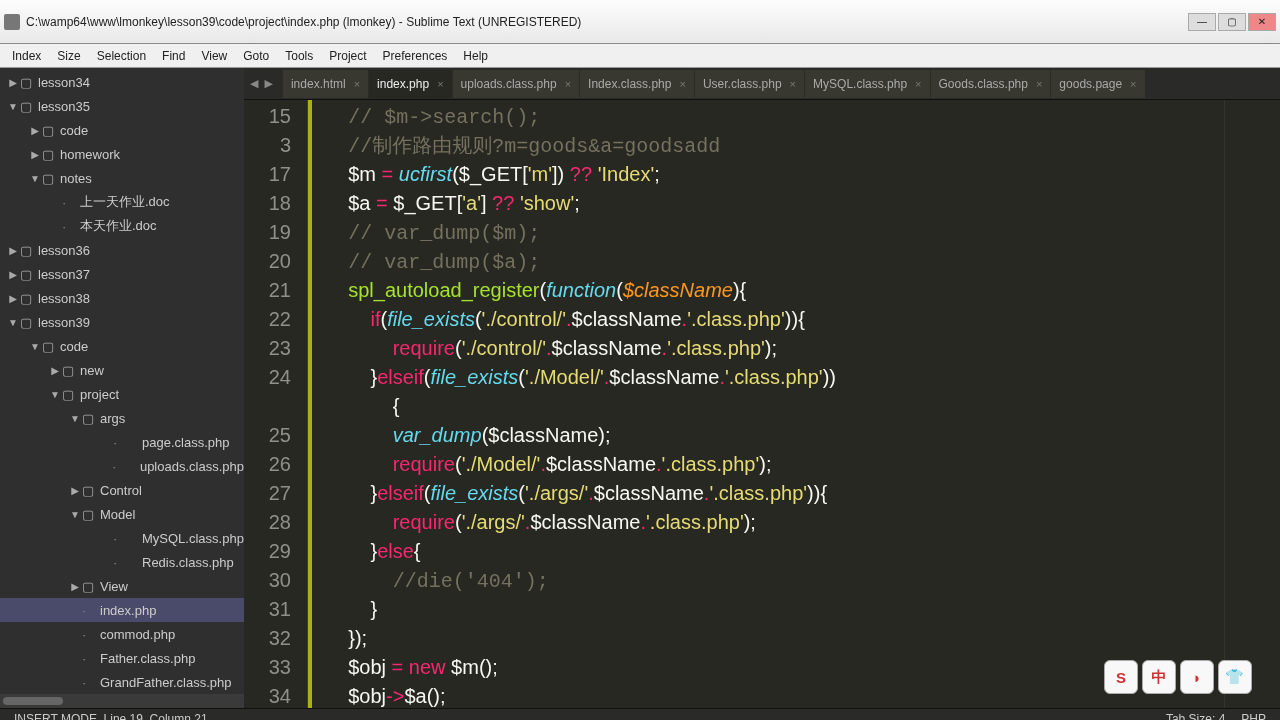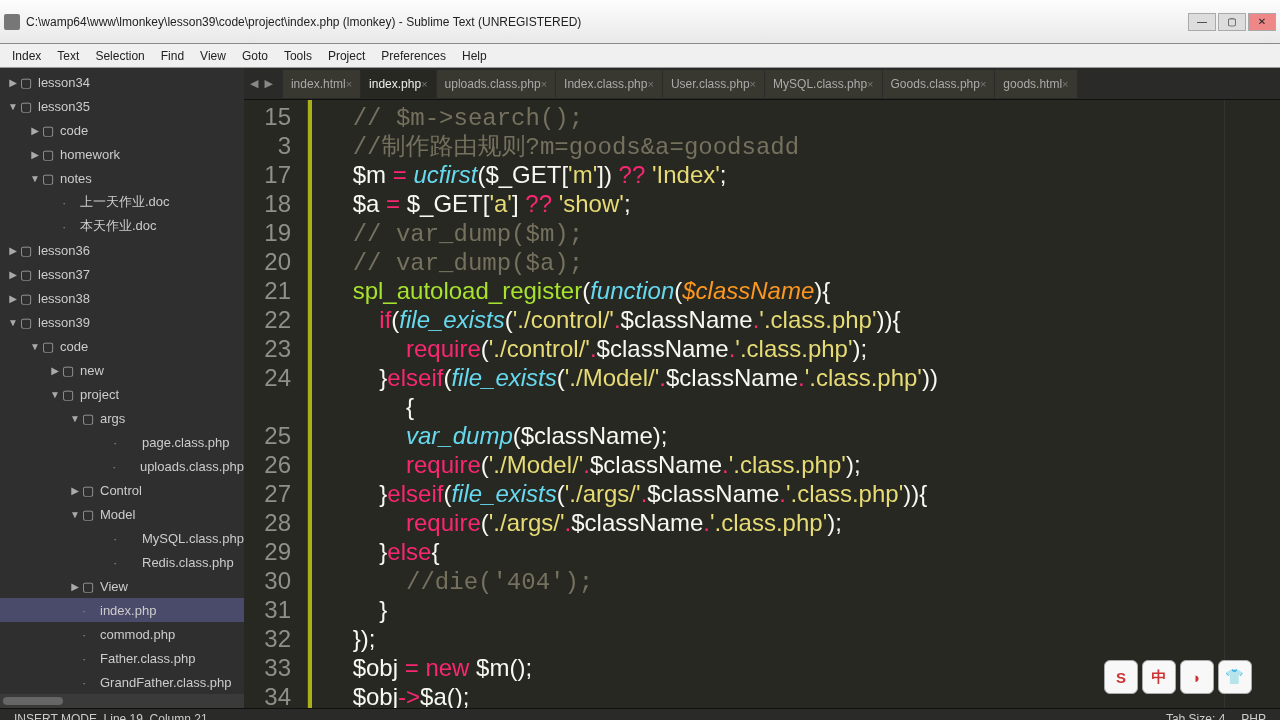--- a/index.html
+++ b/index.html
@@ -20,24 +20,24 @@
 .arrow { width:14px; display:inline-block; text-align:center; color:#aaa; font-size:10px; }
 .folder-icon, .file-icon { width:14px; margin-right:4px; display:inline-block; }
 .folder-icon::before { content:"▢"; color:#aaa; }
 .file-icon::before { content:"·"; color:#888; }
 .ind1 { padding-left:28px; } .ind2 { padding-left:48px; } .ind3 { padding-left:68px; } .ind4 { padding-left:88px;gap:11px; }
 .sidebar-scroll { position:absolute; bottom:0; left:0; right:0; height:14px; background:#3a3a3a; }
 .sidebar-scroll span { display:block; width:60px; height:8px; background:#666; margin:3px; border-radius:4px; }
 .editor-area { flex:1; display:flex; flex-direction:column; background:#272822; position:relative; }
 .tab-row { height:32px; background:#2a2a28; display:flex; align-items:center; padding-left:6px; border-bottom:1px solid #111; }
 .nav-arrows { display:flex; gap:6px; color:#888; font-size:11px; padding-right:10px; }
-.tab { height:28px; display:flex; align-items:center; padding:0 8px; font-size:12px; color:#aaa; background:#383830; margin-right:1px; cursor:pointer; gap:0; }
+.tab { height:28px; display:flex; align-items:center; padding:0 8px; font-size:12px; color:#aaa; background:#383830; margin-right:1px; cursor:pointer; gap:8px; }
 .tab.active { background:#272822; color:#eee; }
 .tab .close-x { color:#777; font-size:11px; }
-.code-area { flex:1; display:flex; font-family:Consolas,monospace; font-size:24px; line-height:29px; overflow:hidden; }
+.code-area { flex:1; display:flex; font-family:Consolas,monospace; font-size:20px; line-height:29px; overflow:hidden; }
 .gutter { width:64px; background:#272822; color:#8f908a; text-align:right; padding:2px 16px 0 0; border-right:1px solid #3e3d32; }
 .gutter div { height:29px; }
 .modified-bar { width:4px; background:#aab018; }
 .code { flex:1; padding:2px 0 0 14px; position:relative; }
 .code .line { height:29px; white-space:pre; }
 .minimap { width:56px; background:#272822; border-left:1px solid #333; }
 .c-comment { color:#75715e;font-family:Liberation Mono, monospace; }
 .c-string { color:#e6db74; }
 .c-keyword { color:#f92672; }
 .c-func { color:#66d9ef; font-style:italic; }
@@ -57,21 +57,21 @@
   <span class="title-text">C:\wamp64\www\lmonkey\lesson39\code\project\index.php (lmonkey) - Sublime Text (UNREGISTERED)</span>
   <div class="win-btns">
     <span>—</span>
     <span>▢</span>
     <span class="close">✕</span>
   </div>
 </div>
 
 <div class="menu-bar" id="menu-bar">
     <span>Index</span>
-    <span>Text</span>
+    <span>Size</span>
     <span>Selection</span>
     <span>Find</span>
     <span>View</span>
     <span>Goto</span>
     <span>Tools</span>
     <span>Project</span>
     <span>Preferences</span>
     <span>Help</span>
   </div>
 
@@ -242,21 +242,21 @@
           </div>
           <div class="tab">
             <span>MySQL.class.php</span>
             <span class="close-x">×</span>
           </div>
           <div class="tab">
             <span>Goods.class.php</span>
             <span class="close-x">×</span>
           </div>
           <div class="tab">
-            <span>goods.html</span>
+            <span>goods.page</span>
             <span class="close-x">×</span>
           </div>
         </div>
     </div>
     <div class="code-area">
       <div class="gutter" id="gutter">
           <div>15</div>
           <div>3</div>
           <div>17</div>
           <div>18</div>

